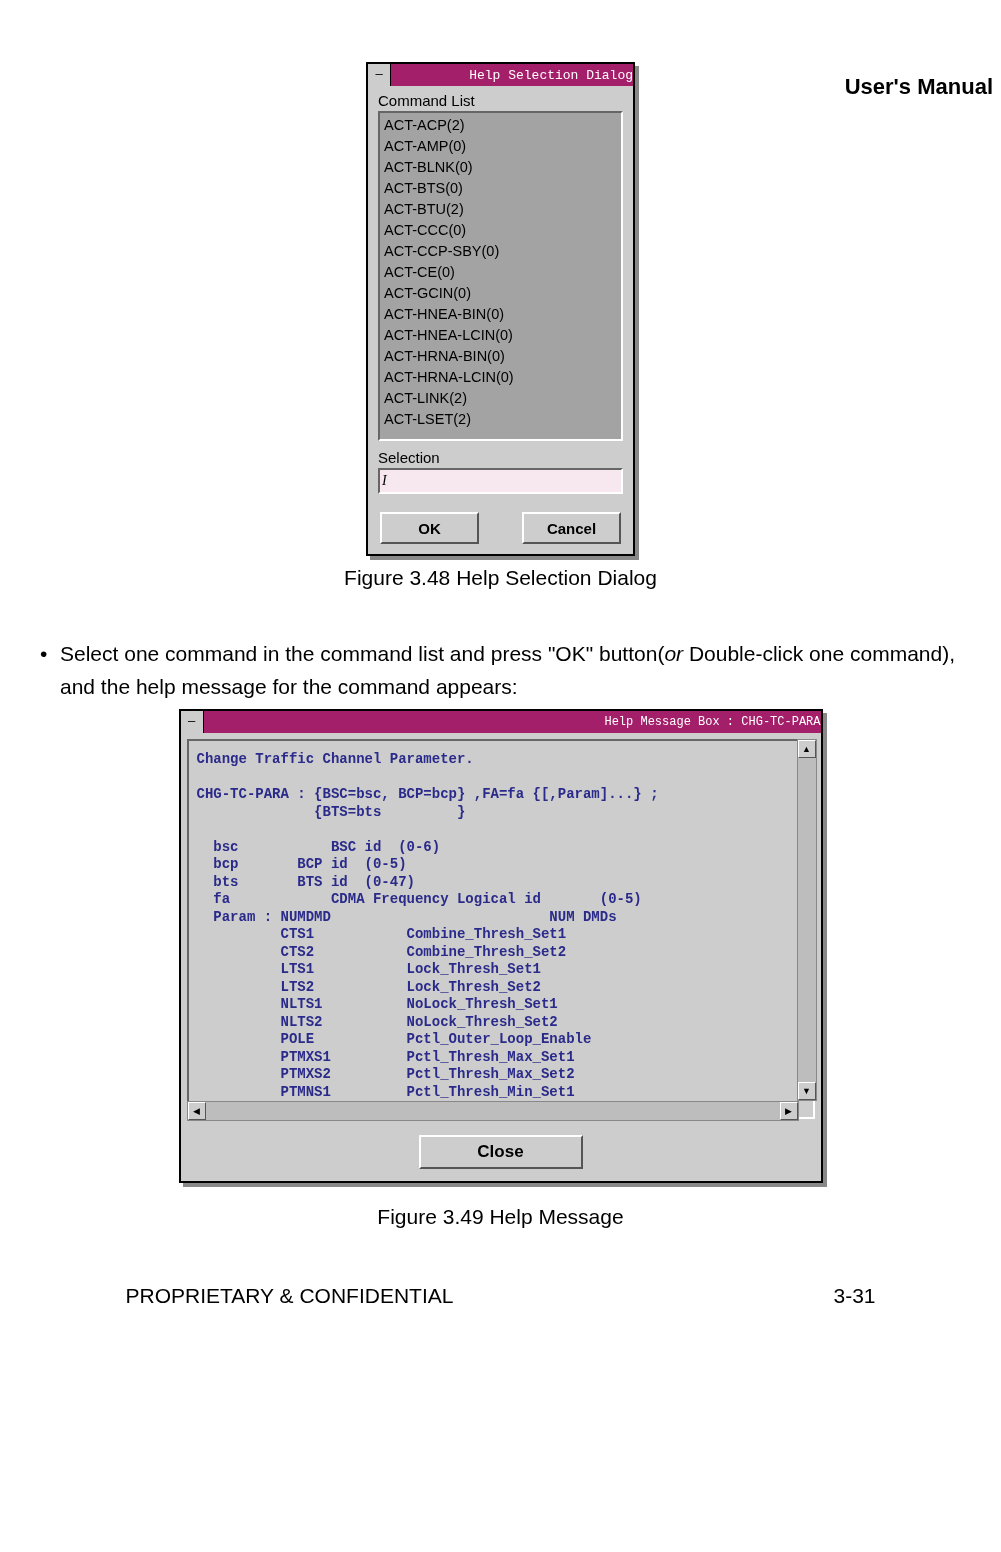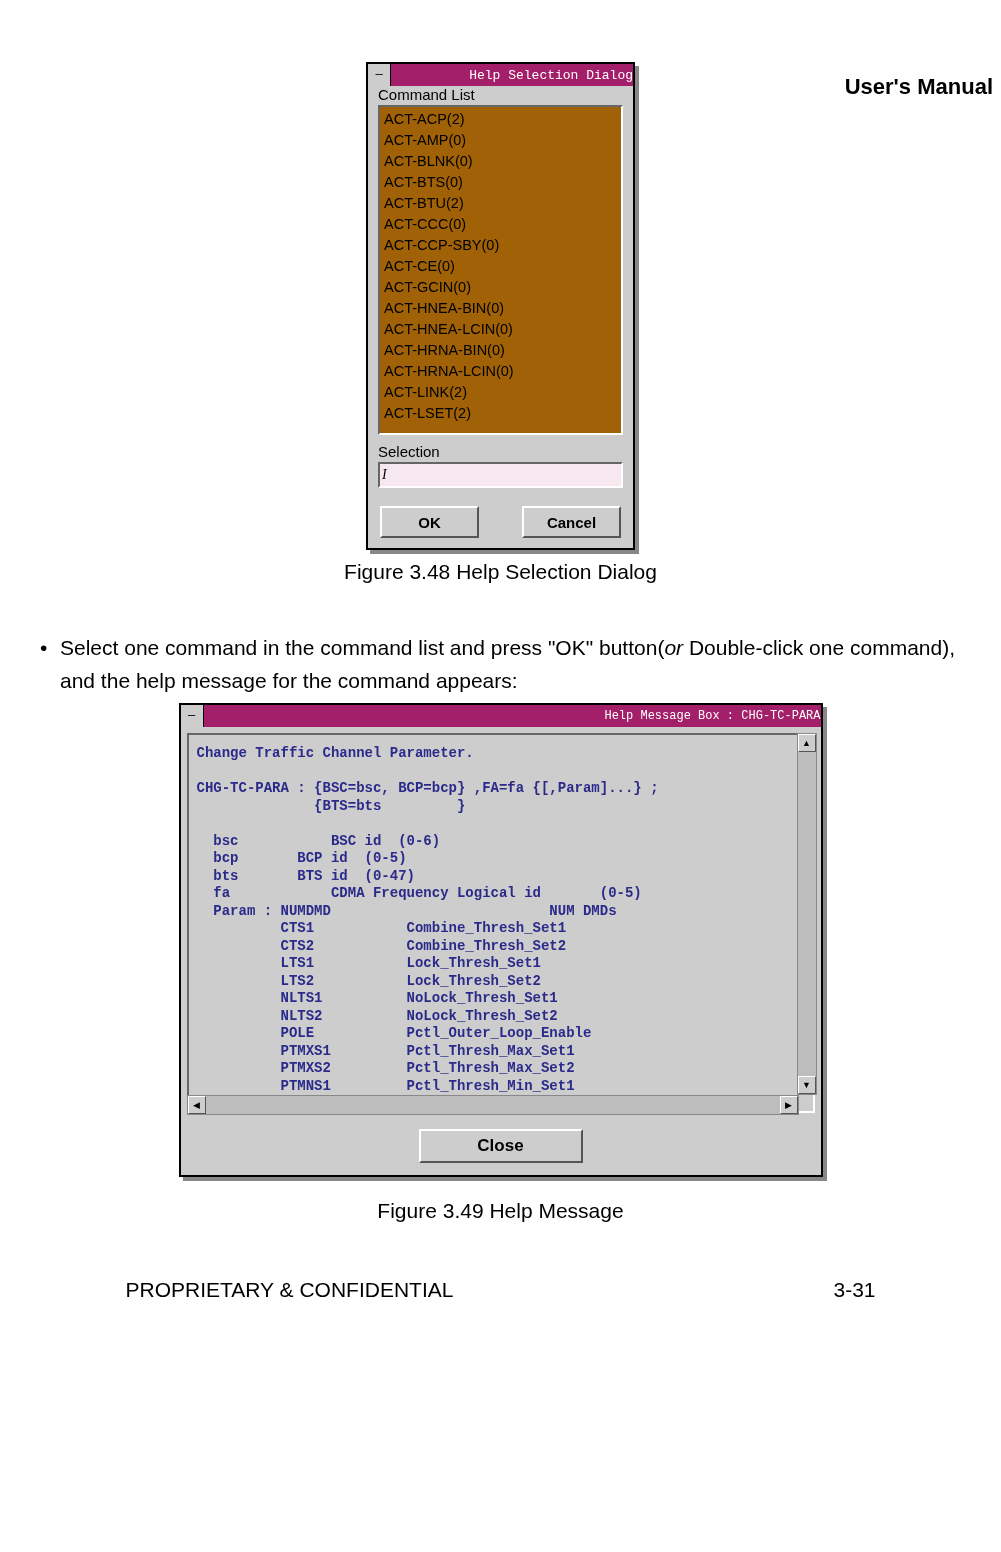--- a/index.html
+++ b/index.html
@@ -48,29 +48,29 @@
     align-items: center;
     justify-content: center;
     color: #000;
     font-size: 12px;
   }
   .titlebar .title-text {
     flex: 1;
     text-align: right;
   }
   .win1-body {
-    padding: 0 10px 10px 10px;
+    padding: 6px 10px 10px 10px;
   }
   .section-label {
     font-size: 15px;
     font-family: Arial, sans-serif;
     margin-bottom: 2px;
   }
   .cmdlist {
-    background: #a16207;
+    background: #a3a3a3;
     border-top: 2px solid #666;
     border-left: 2px solid #666;
     border-right: 2px solid #fff;
     border-bottom: 2px solid #fff;
     height: 330px;
     overflow: hidden;
     padding: 2px 4px;
     box-sizing: border-box;
   }
   .cmdlist .item {

